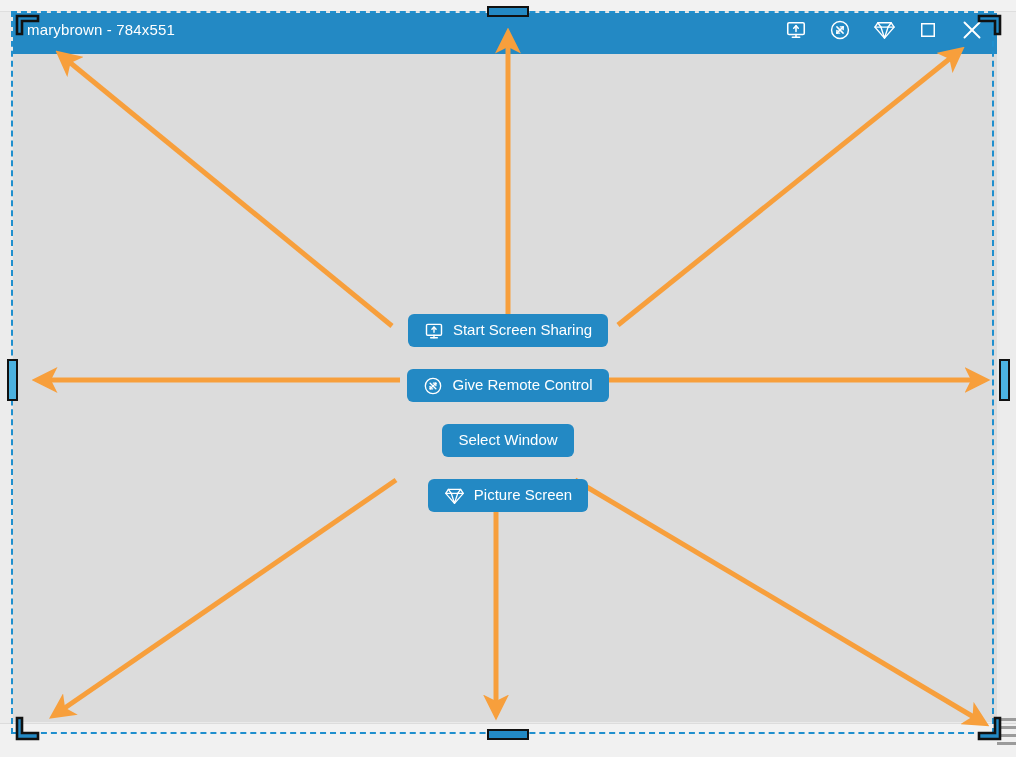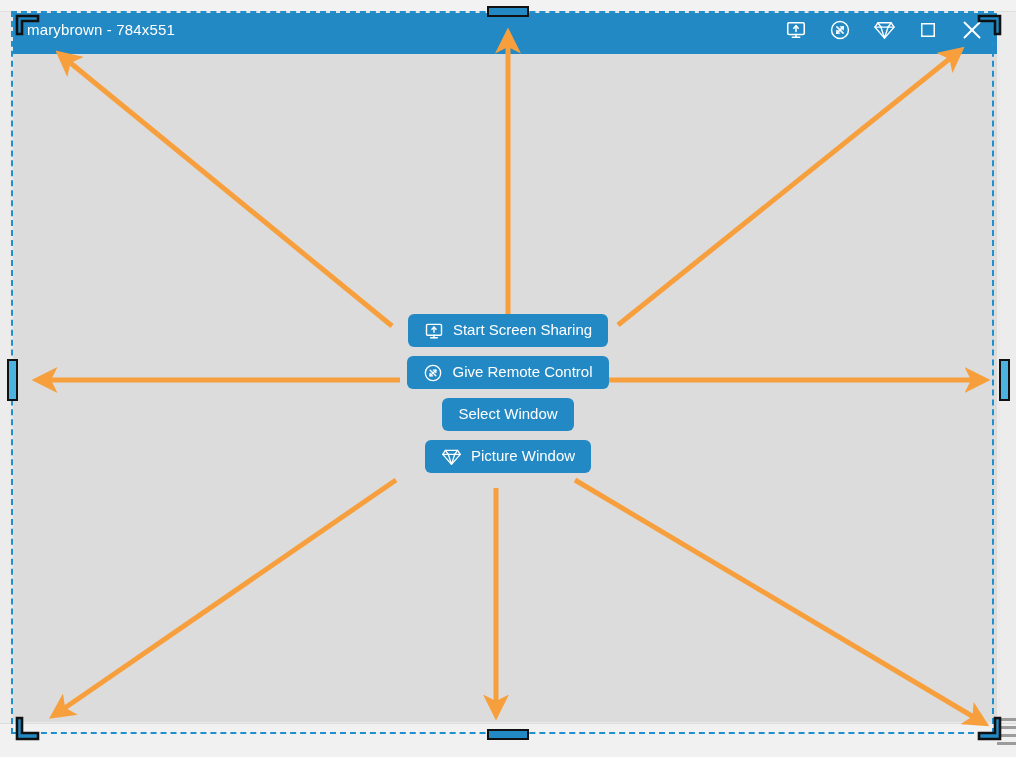--- a/index.html
+++ b/index.html
@@ -118,21 +118,21 @@
   }
 
   
   .button-stack {
     position: absolute;
     left: 0; top: 314px;
     width: 1016px;
     display: flex;
     flex-direction: column;
     align-items: center;
-    gap: 9px;
+    gap: 22px;
   }
   .action-btn {
     background: #2389c4;
     color: #ffffff;
     border: none;
     border-radius: 6px;
     height: 33px;
     padding: 0 16px;
     font-family: "Liberation Sans", sans-serif;
     font-size: 15px;
@@ -313,21 +313,21 @@
     <button class="action-btn">
       <span class="btn-icon">
         <svg width="21" height="21" viewBox="0 0 24 24" fill="none" stroke="#ffffff" stroke-width="1.5" stroke-linecap="round" stroke-linejoin="round">
           <path d="M5 5 L19 5 L22 9.5 L12 21 L2 9.5 Z"></path>
           <path d="M2 9.5 L22 9.5"></path>
           <path d="M8.3 9.5 L12 21 L15.7 9.5"></path>
           <path d="M5 5 L8.3 9.5"></path>
           <path d="M19 5 L15.7 9.5"></path>
         </svg>
       </span>
-      <span class="btn-label">Picture Window</span>
+      <span class="btn-label">Picture Screen</span>
     </button>
 
   </div>
 
   <div class="selection-rect"></div>
 
   <div class="scroll-stripes">
     <div></div>
       <div></div>
       <div></div>

